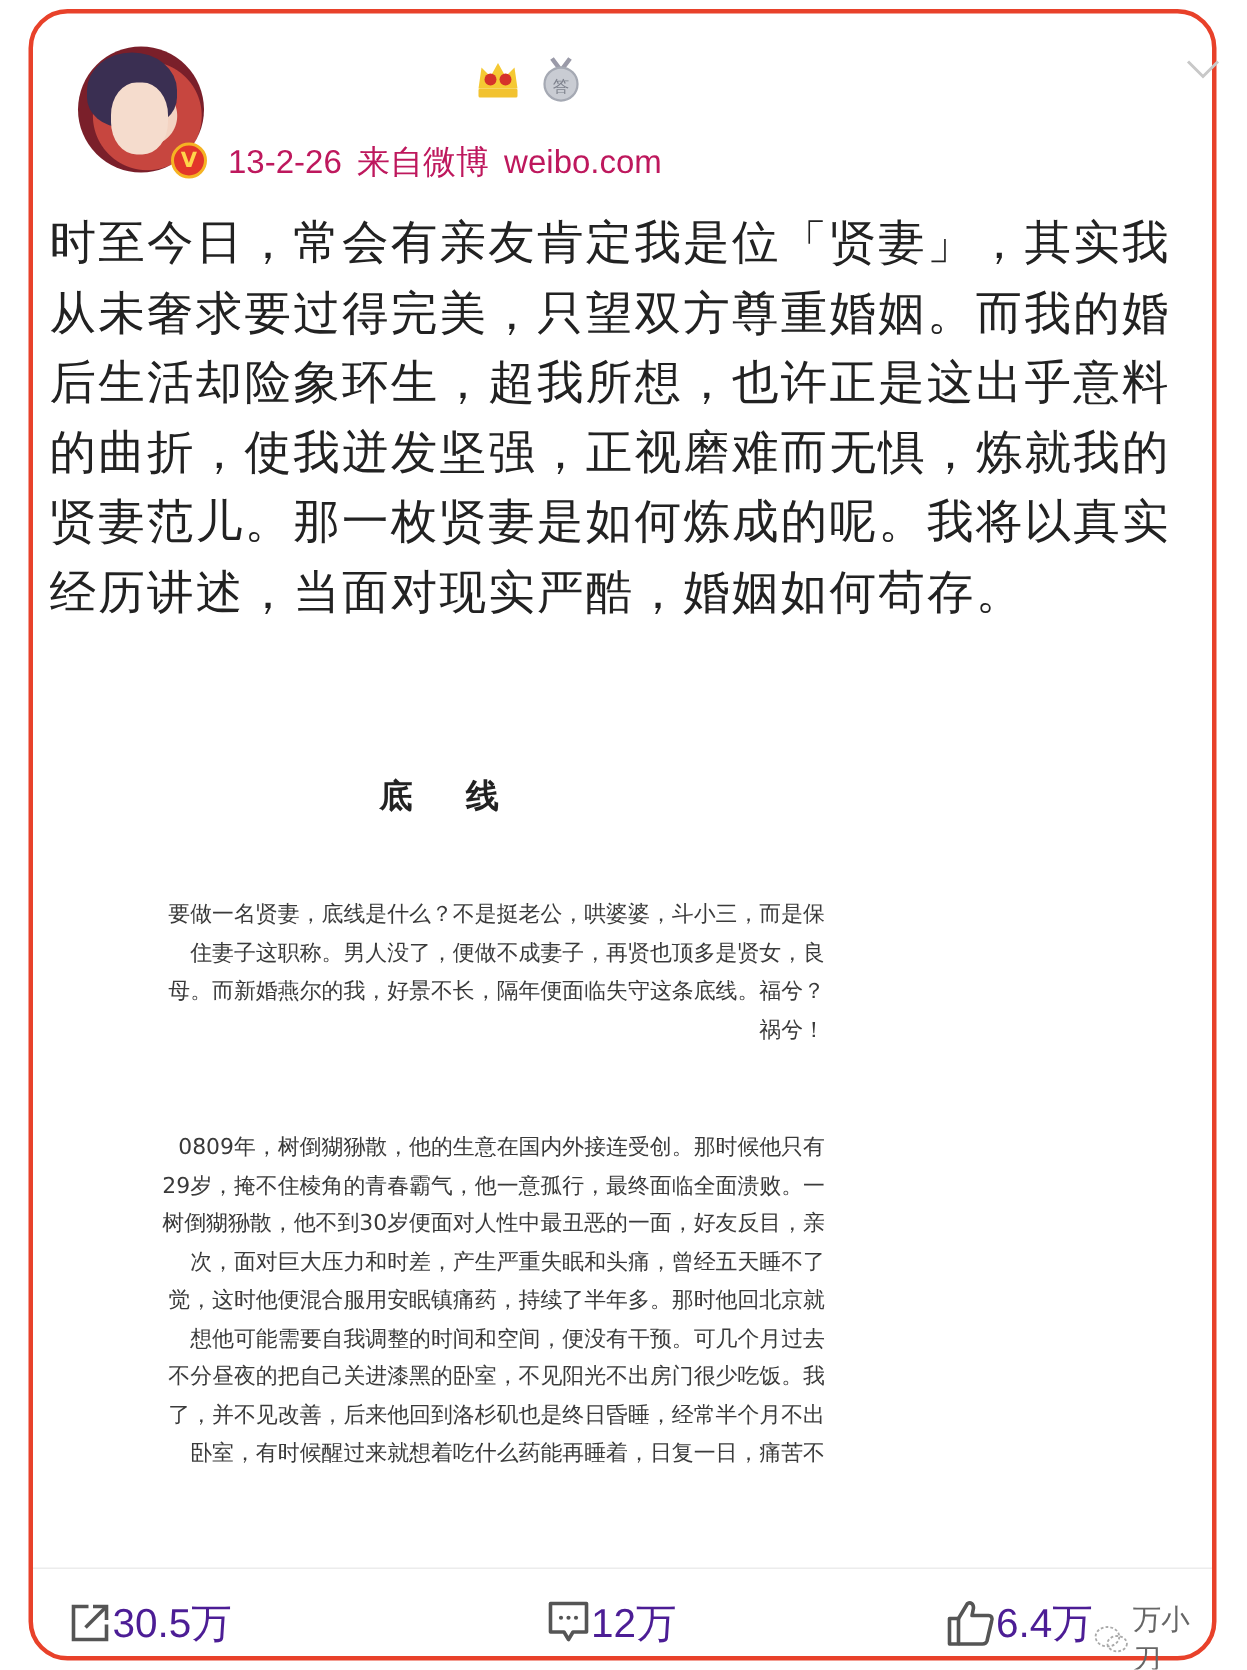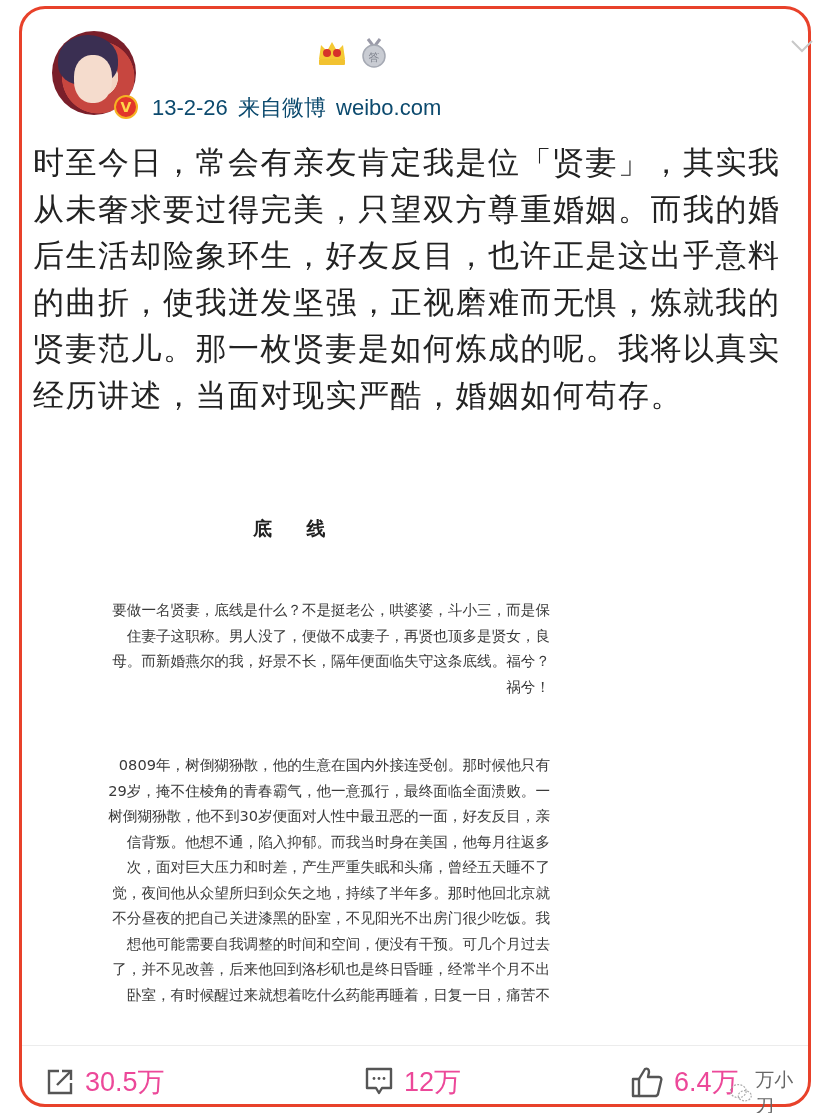--- a/index.html
+++ b/index.html
@@ -35,57 +35,57 @@
     position: absolute; left: 131px; top: 26px; font-size: 28px; color: #e0782f;
     font-family: "Liberation Sans", sans-serif; letter-spacing: 0.5px;
   }
   .crown-icon {
     position: absolute; left: 294px; top: 30px; width: 32px; height: 28px;
   }
   .medal-icon {
     position: absolute; left: 338px; top: 28px; width: 28px; height: 32px;
   }
   .meta {
-    position: absolute; left: 130px; top: 84px; font-size: 22px; color: #0c4a6e;
+    position: absolute; left: 130px; top: 84px; font-size: 22px; color: #be185d;
     font-family: "Liberation Sans", sans-serif; word-spacing: 4px;
   }
   .chevron {
     position: absolute; left: 768px; top: 28px; width: 24px; height: 18px;
   }
 
   
   .post-text {
     position: absolute; left: 11px; top: 130px; width: 775px;
     font-size: 31px; line-height: 46.5px; color: #222; letter-spacing: 1.5px;
     font-family: "DejaVu Sans", sans-serif;
   }
 
   
   .doc-image {
     position: absolute; left: 11px; top: 490px; width: 540px; height: 540px; background: #fff;
   }
   .doc-title {
-    position: absolute; left: 220px; top: 17px; font-size: 19px; font-weight: bold; color: #222;
+    position: absolute; left: 220px; top: 17px; font-size: 22px; font-weight: bold; color: #222;
     letter-spacing: 14px; font-family: "DejaVu Serif", serif;
   }
   .doc-para {
     position: absolute; left: 17px; width: 500px; font-size: 14.6px; line-height: 25.5px; color: #3a3a3a;
     font-family: "DejaVu Sans", sans-serif;
   }
   .doc-para .ln { display: block; white-space: nowrap; text-align: right; }
   .doc-para-1 { top: 98px; }
   .doc-para-2 { top: 253px; }
 
   
   .divider {
     position: absolute; left: 0px; top: 1036px; width: 786px; height: 1px; background: #ececec;
   }
   .action {
-    position: absolute; top: 1053px; height: 40px; display: flex; align-items: center; gap: 10px;
-    font-size: 27px; color: #ec4899; font-family: "Liberation Sans", sans-serif;
+    position: absolute; top: 1053px; height: 40px; display: flex; align-items: center; 
+    font-size: 27px; color: #4c1d95; font-family: "Liberation Sans", sans-serif;
   }
   .action svg { display: block; }
   .action-repost { left: 23px; }
   .action-comment { left: 342px; text-align: right; }
   .action-like { left: 608px; }
 
   .watermark {
     position: absolute; left: 707px; top: 1058px; font-size: 19px; color: #666;
     display: flex; align-items: center; gap: 2px; font-family: "DejaVu Sans", sans-serif;
   }
@@ -117,39 +117,38 @@
 
   <div class="meta">
     <span>13-2-26</span>
     <span>来自微博 weibo.com</span>
   </div>
 
   <svg class="chevron" viewBox="0 0 24 18">
     <path d="M2 4 L12 14 L22 4" stroke="#c8c8c8" stroke-width="2" fill="none"></path>
   </svg>
 
-  <div class="post-text">时至今日，常会有亲友肯定我是位「贤妻」，其实我从未奢求要过得完美，只望双方尊重婚姻。而我的婚后生活却险象环生，好友反目，也许正是这出乎意料的曲折，使我迸发坚强，正视磨难而无惧，炼就我的贤妻范儿。那一枚贤妻是如何炼成的呢。我将以真实经历讲述，当面对现实严酷，婚姻如何苟存。</div>
+  <div class="post-text">时至今日，常会有亲友肯定我是位「贤妻」，其实我从未奢求要过得完美，只望双方尊重婚姻。而我的婚后生活却险象环生，超我所想，也许正是这出乎意料的曲折，使我迸发坚强，正视磨难而无惧，炼就我的贤妻范儿。那一枚贤妻是如何炼成的呢。我将以真实经历讲述，当面对现实严酷，婚姻如何苟存。</div>
 
   <div class="doc-image">
     <div class="doc-title">底 线</div>
     <div class="doc-para doc-para-1">
       <span class="ln">要做一名贤妻，底线是什么？不是挺老公，哄婆婆，斗小三，而是保</span>
       <span class="ln">住妻子这职称。男人没了，便做不成妻子，再贤也顶多是贤女，良</span>
       <span class="ln">母。而新婚燕尔的我，好景不长，隔年便面临失守这条底线。福兮？</span>
       <span class="ln">祸兮！</span>
     </div>
     <div class="doc-para doc-para-2">
       <span class="ln">0809年，树倒猢狲散，他的生意在国内外接连受创。那时候他只有</span>
       <span class="ln">29岁，掩不住棱角的青春霸气，他一意孤行，最终面临全面溃败。一</span>
       <span class="ln">树倒猢狲散，他不到30岁便面对人性中最丑恶的一面，好友反目，亲</span>
-      <span class="ln">信背叛。他想不通，陷入抑郁。而我当时身在美国，他每月往返多</span>
       <span class="ln">次，面对巨大压力和时差，产生严重失眠和头痛，曾经五天睡不了</span>
-      <span class="ln">觉，夜间他从众望所归到众矢之地，持续了半年多。那时他回北京就</span>
+      <span class="ln">觉，这时他便混合服用安眠镇痛药，持续了半年多。那时他回北京就</span>
+      <span class="ln">想他可能需要自我调整的时间和空间，便没有干预。可几个月过去</span>
       <span class="ln">不分昼夜的把自己关进漆黑的卧室，不见阳光不出房门很少吃饭。我</span>
-      <span class="ln">想他可能需要自我调整的时间和空间，便没有干预。可几个月过去</span>
       <span class="ln">了，并不见改善，后来他回到洛杉矶也是终日昏睡，经常半个月不出</span>
       <span class="ln">卧室，有时候醒过来就想着吃什么药能再睡着，日复一日，痛苦不</span>
     </div>
   </div>
 
   <div class="divider"></div>
 
   <div class="action action-repost">
     <svg width="30" height="30" viewBox="0 0 30 30">
       <path d="M14 4 H4 V26 H26 V16" stroke="#555" stroke-width="2.4" fill="none"></path>

